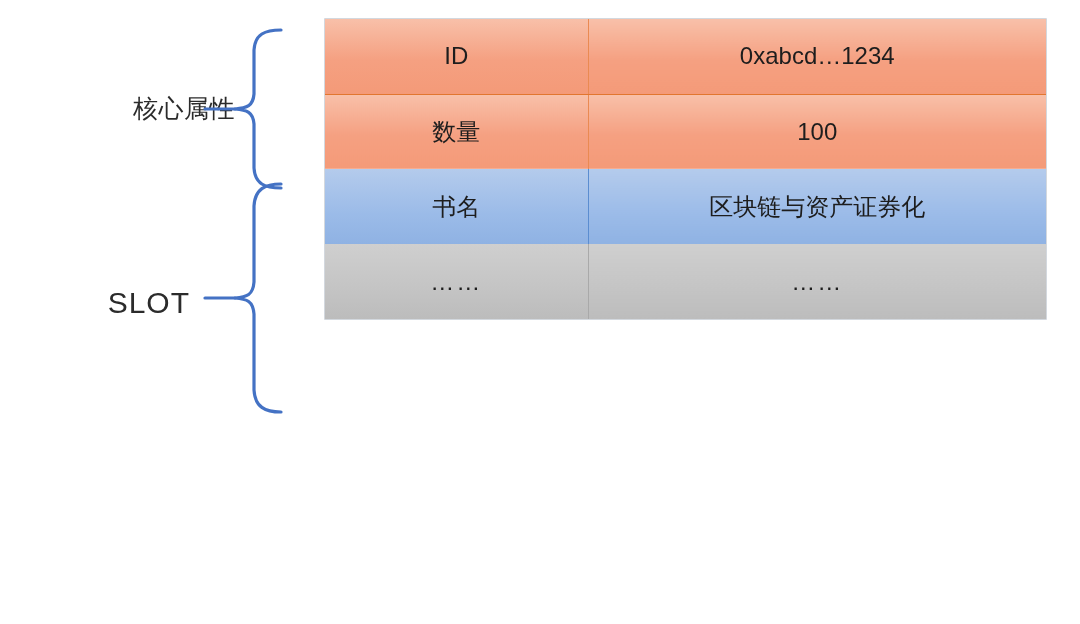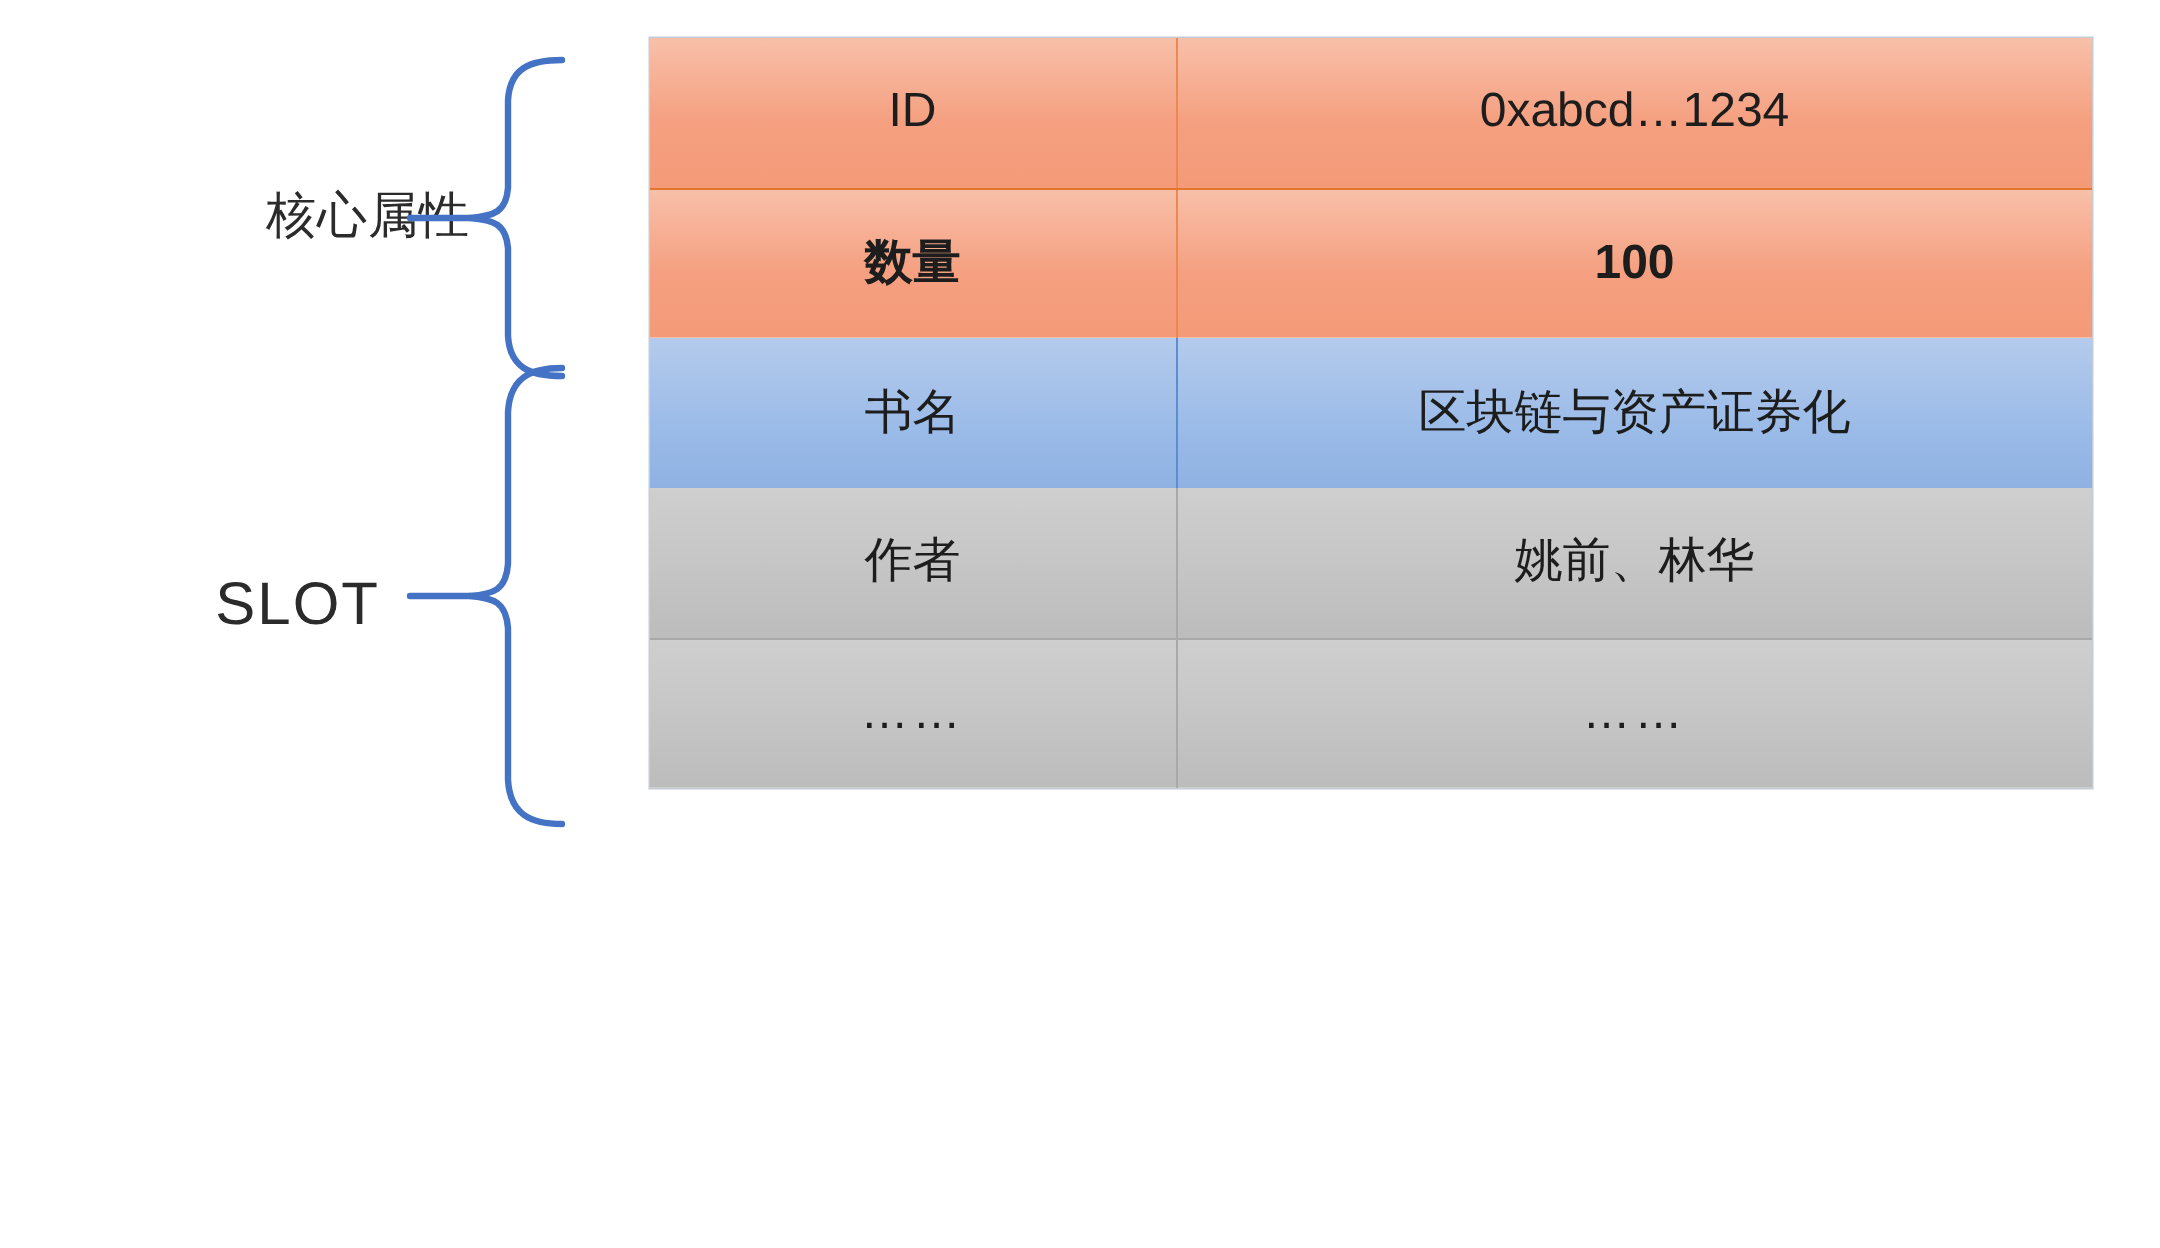--- a/index.html
+++ b/index.html
@@ -77,21 +77,21 @@
     word-break: keep-all;
   }
 
   
   tr.sec-core td {
     background-image: linear-gradient(to bottom, #f8c0a9 0%, #f5a081 55%, #f49a78 100%);
     border-right: 1.5px solid #ea8a52;
     border-bottom: 1.5px solid #e2762f;
   }
   tr.sec-core td:last-child { border-right: none; }
-  tr.sec-core.last-of-sec td { border-bottom: none; font-weight: bold; }
+  tr.sec-core.last-of-sec td { border-bottom: none; }
 
   
   tr.sec-slot td {
     background-image: linear-gradient(to bottom, #b4cbec 0%, #9bbbe8 60%, #8fb2e3 100%);
     border-right: 1.5px solid #5b8dd0;
     border-bottom: 1.5px solid #5b8dd0;
   }
   tr.sec-slot td:last-child { border-right: none; }
   tr.sec-slot.last-of-sec td { border-bottom: none; }
 
@@ -154,24 +154,20 @@
       <tr class="sec-core last-of-sec">
         <td>数量</td>
         <td>100</td>
       </tr>
 
       <tr class="sec-slot last-of-sec">
         <td>书名</td>
         <td>区块链与资产证券化</td>
       </tr>
 
-      <tr class="sec-extra">
-        <td>作者</td>
-        <td>姚前、林华</td>
-      </tr>
       <tr class="sec-extra last-of-sec">
         <td class="cell-dots">……</td>
         <td class="cell-dots">……</td>
       </tr>
     </tbody>
   </table>
 
 </div>
 
 </body></html>

